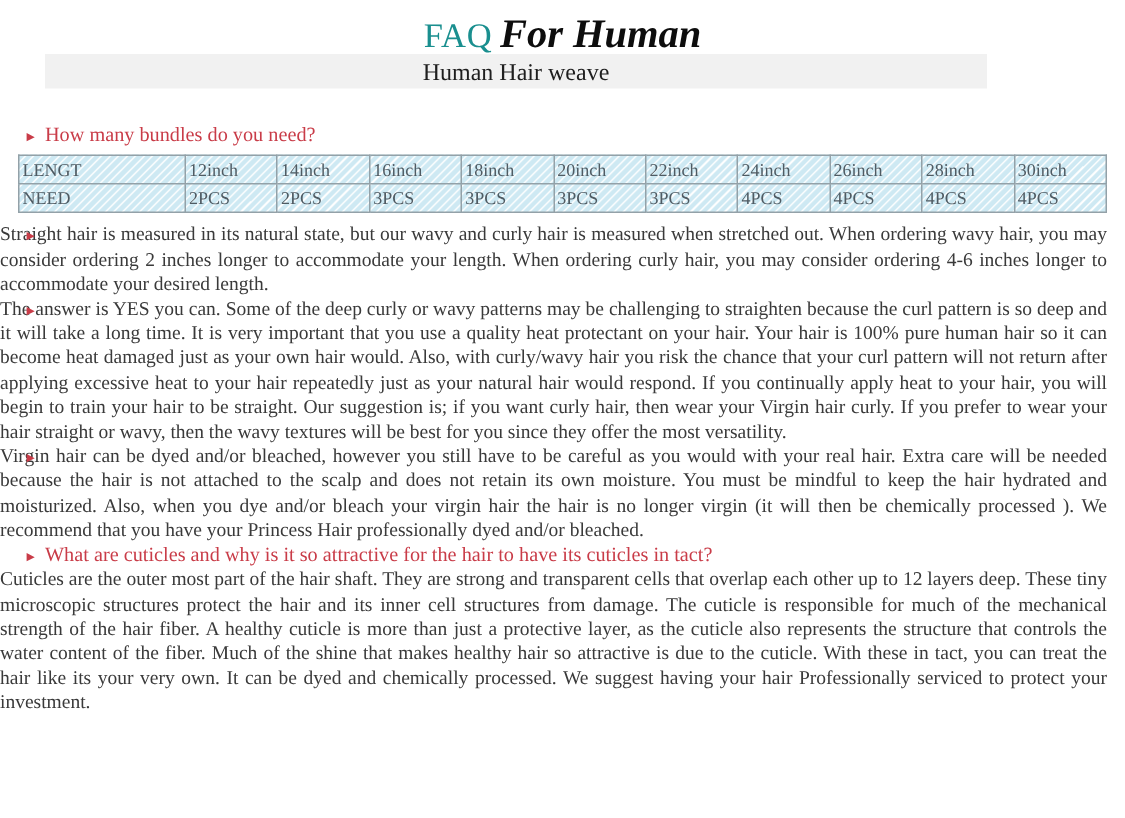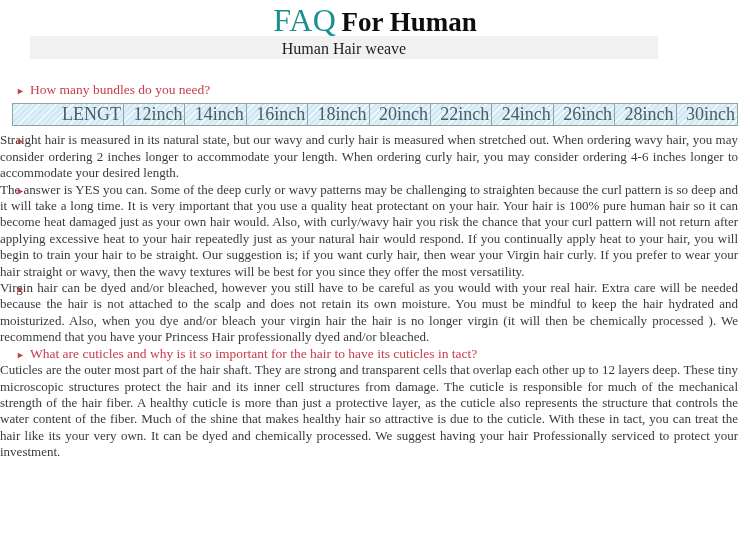--- a/index.html
+++ b/index.html
@@ -20,22 +20,22 @@
   .subtitle-bar{
     position:absolute;left:30px;top:36px;width:628px;height:23px;
     background:var(--bar);
     display:flex;justify-content:center;align-items:flex-end;
   }
   .subtitle-bar span{font-size:16px;line-height:21px;color:#1e1e1e;}
   .title{
     position:absolute;left:0;top:2px;width:100%;margin:0;
     text-align:center;font-weight:normal;z-index:1;line-height:36px;white-space:nowrap;
   }
-  .title .accent{color:var(--accent);font-size:32px;letter-spacing:.5px;}
-  .title .rest{color:#0d0d0d;font-size:27px;font-weight:bold;margin-left:5px;}
+  .title .accent{color:var(--accent);font-size:23px;letter-spacing:.5px;}
+  .title .rest{color:#0d0d0d;font-size:27px;font-weight:bold;margin-left:5px;font-style:italic;}
   
   .content{padding:0 12px 0 0;}
   .question{
     position:relative;margin:0;padding-left:30px;padding-right:2px;
     color:var(--question);font-size:13.5px;line-height:16.4px;
   }
   .question .marker{
     position:absolute;left:16px;top:1px;font-size:9px;color:var(--question);
   }
   .q-first{margin-top:22px;}
@@ -44,22 +44,22 @@
     font-size:13px;line-height:16.4px;color:#3a3a3a;
   }
   
   .bundles{
     margin:5px 0 6px 12px;width:726px;
     border-collapse:collapse;table-layout:fixed;
     background:repeating-linear-gradient(135deg,var(--table-bg) 0px,var(--table-bg) 3px,rgba(255,255,255,.85) 3px,rgba(255,255,255,.85) 4px);
   }
   .bundles td{
     border:1px solid var(--table-border);
-    height:19px;text-align:right;vertical-align:middle;
-    font-size:18px;color:#4f5b63;padding:0 2px;overflow:hidden;
+    height:19px;text-align:left;vertical-align:middle;
+    font-size:12px;color:#4f5b63;padding:0 2px;overflow:hidden;
   }
 </style>
 </head>
 <body>
 
 <div class="header">
   <div class="subtitle-bar">
     <span>Human Hair weave</span>
   </div>
   <h1 class="title"><span class="accent">FAQ</span><span class="rest">For Human</span></h1>
@@ -93,20 +93,33 @@
         <td>14inch</td>
         <td>16inch</td>
         <td>18inch</td>
         <td>20inch</td>
         <td>22inch</td>
         <td>24inch</td>
         <td>26inch</td>
         <td>28inch</td>
         <td>30inch</td>
       </tr>
+      <tr>
+        <td>NEED</td>
+        <td>2PCS</td>
+        <td>2PCS</td>
+        <td>3PCS</td>
+        <td>3PCS</td>
+        <td>3PCS</td>
+        <td>3PCS</td>
+        <td>4PCS</td>
+        <td>4PCS</td>
+        <td>4PCS</td>
+        <td>4PCS</td>
+      </tr>
     </tbody>
   </table>
 
   <section class="qa">
     <div class="question">
       <span class="marker">►</span>
     </div>
     <p class="answer">Straight hair is measured in its natural state, but our wavy and curly hair is measured when stretched out. When ordering wavy hair, you may consider ordering 2 inches longer to accommodate your length. When ordering curly hair, you may consider ordering 4-6 inches longer to accommodate your desired length.</p>
   </section>
 
@@ -120,18 +133,18 @@
   <section class="qa">
     <div class="question">
       <span class="marker">►</span>
     </div>
     <p class="answer">Virgin hair can be dyed and/or bleached, however you still have to be careful as you would with your real hair. Extra care will be needed because the hair is not attached to the scalp and does not retain its own moisture. You must be mindful to keep the hair hydrated and moisturized. Also, when you dye and/or bleach your virgin hair the hair is no longer virgin (it will then be chemically processed ). We recommend that you have your Princess Hair professionally dyed and/or bleached.</p>
   </section>
 
   <section class="qa">
     <div class="question">
       <span class="marker">►</span>
-      <span>What are cuticles and why is it so important for the hair to have its cuticles in tact?</span>
+      <span>What are cuticles and why is it so attractive for the hair to have its cuticles in tact?</span>
     </div>
     <p class="answer">Cuticles are the outer most part of the hair shaft. They are strong and transparent cells that overlap each other up to 12 layers deep. These tiny microscopic structures protect the hair and its inner cell structures from damage. The cuticle is responsible for much of the mechanical strength of the hair fiber. A healthy cuticle is more than just a protective layer, as the cuticle also represents the structure that controls the water content of the fiber. Much of the shine that makes healthy hair so attractive is due to the cuticle. With these in tact, you can treat the hair like its your very own. It can be dyed and chemically processed. We suggest having your hair Professionally serviced to protect your investment.</p>
   </section>
 
 </div>
 
 </body></html>

